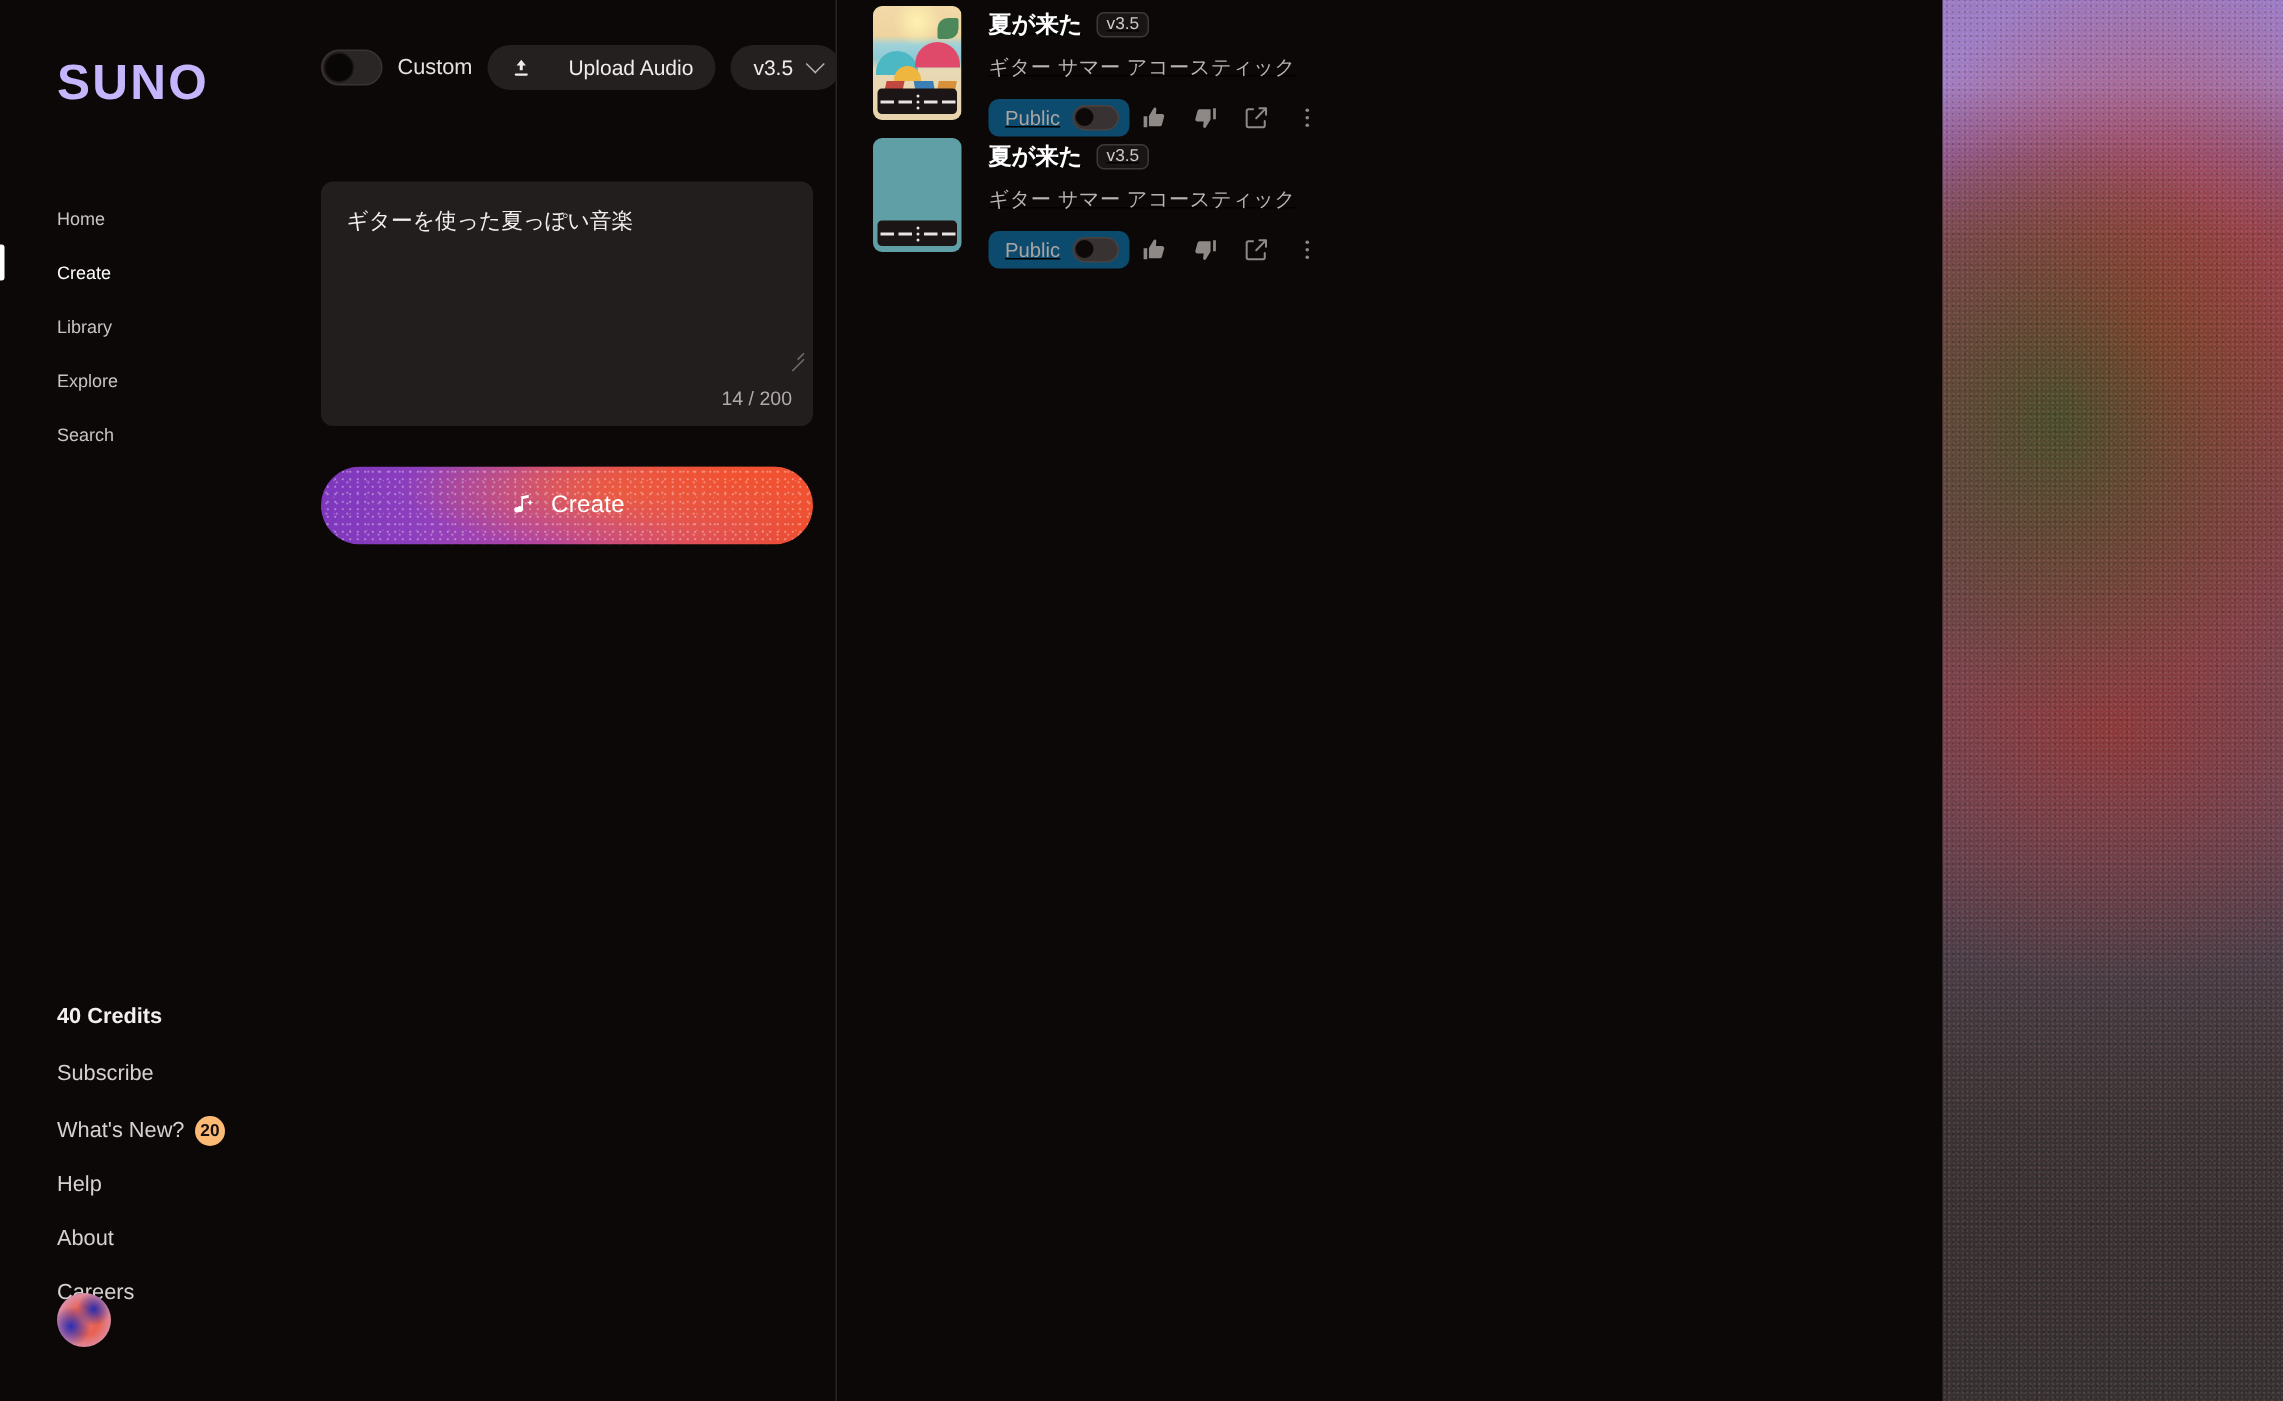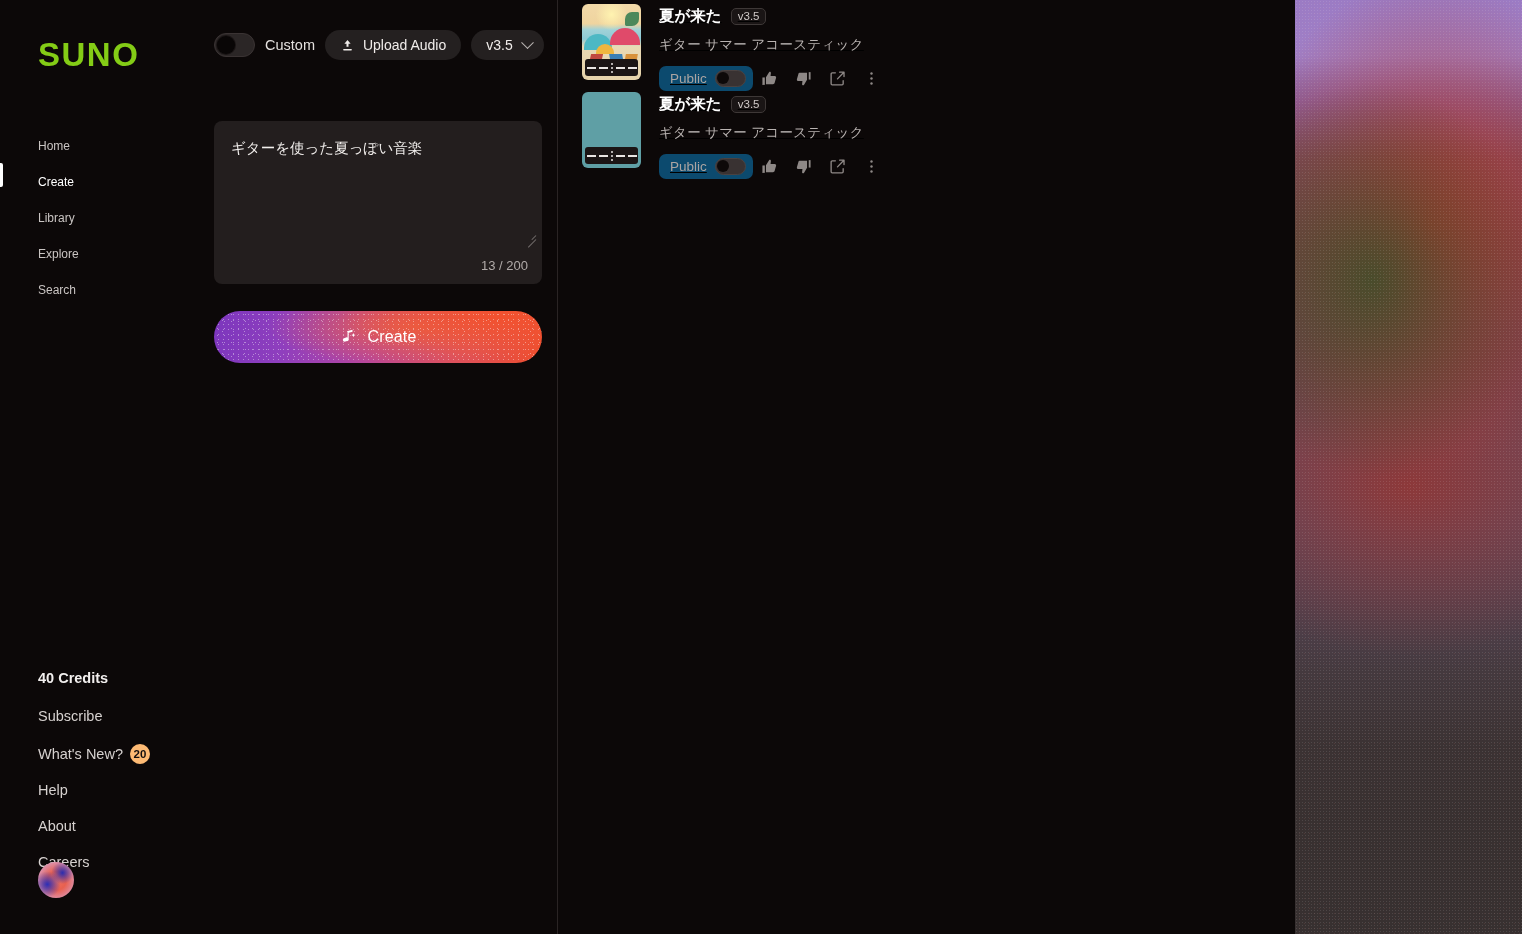--- a/index.html
+++ b/index.html
@@ -20,21 +20,21 @@
     flex: 0 0 558px;
   }
   .active-indicator {
     position: absolute; left: 0; top: 163px;
     width: 3px; height: 24px; background: #ffffff;
     border-radius: 0 2px 2px 0;
   }
   .brand {
     position: absolute; left: 38px; top: 38px;
     font-size: 33px; font-weight: 700; letter-spacing: 1.5px;
-    color: #84cc16; line-height: 1;
+    color: #c4b5fd; line-height: 1;
     font-family: "Liberation Sans", sans-serif;
   }
   .nav { position: absolute; left: 38px; top: 128px; }
   .nav-item {
     display: block; font-size: 12px; color: #c9c4c2;
     line-height: 36px; cursor: pointer; white-space: nowrap;
   }
   .nav-item.active { color: #ffffff; }
 
   
@@ -49,21 +49,21 @@
     border: 1px solid #3a3333;
   }
   .toggle .knob {
     position: absolute; left: 2px; top: 2px;
     width: 18px; height: 18px; border-radius: 50%;
     background: #090606;
     box-shadow: 0 0 0 1px #1a1515;
   }
   .ctrl-label { font-size: 14.5px; color: #e4e0de; white-space: nowrap; }
   .btn-upload {
-    display: flex; align-items: center; gap: 8px;
+    display: flex; align-items: center; gap: 24px;
     height: 30px; padding: 0 15px;
     background: #242020; border-radius: 15px;
     font-size: 14px; color: #f0ecea; cursor: pointer;
     white-space: nowrap;
   }
   .btn-version {
     display: flex; align-items: center; gap: 10px;
     height: 30px; padding: 0 12px 0 15px;
     background: #242020; border-radius: 15px;
     font-size: 14px; color: #f0ecea; cursor: pointer;
@@ -305,21 +305,21 @@
       </div>
     </div>
 
 
     <div class="textarea-box">
       <div class="textarea-text">ギターを使った夏っぽい音楽</div>
       <div class="resize-handle">
         <span></span>
           <span></span>
       </div>
-      <div class="char-count">13 / 200</div>
+      <div class="char-count">14 / 200</div>
     </div>
 
     <div class="create-btn">
       <div class="noise"></div>
       <svg class="note-icon" viewBox="0 0 24 24">
         <path d="M10.5 4.2 L18 2.4 L18 5 L12.9 6.3 L12.9 15 A2.6 2.6 0 1 1 10.9 12.6 A2.6 2.6 0 0 1 11.4 12.6 L11.4 5.2 Z" fill="#ffffff"></path>
         <circle cx="7.6" cy="15.8" r="2.5" fill="#ffffff"></circle>
         <path d="M19.2 6.6 L20 8.6 L22 9.4 L20 10.2 L19.2 12.2 L18.4 10.2 L16.4 9.4 L18.4 8.6 Z" fill="#ffffff"></path>
       </svg>
       <span class="label">Create</span>

